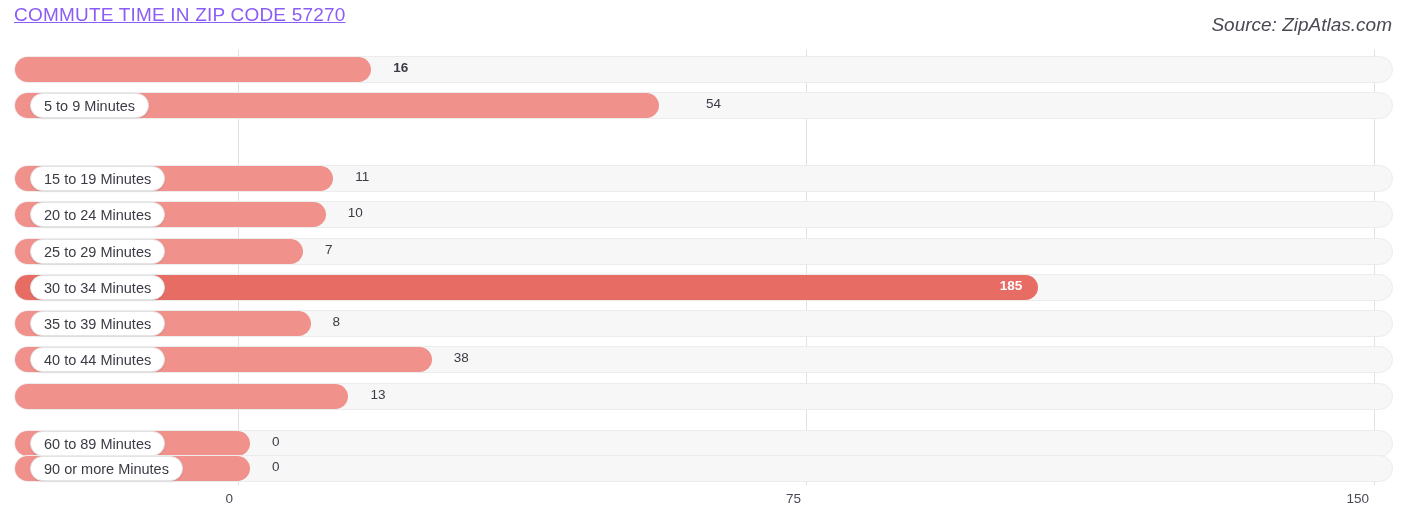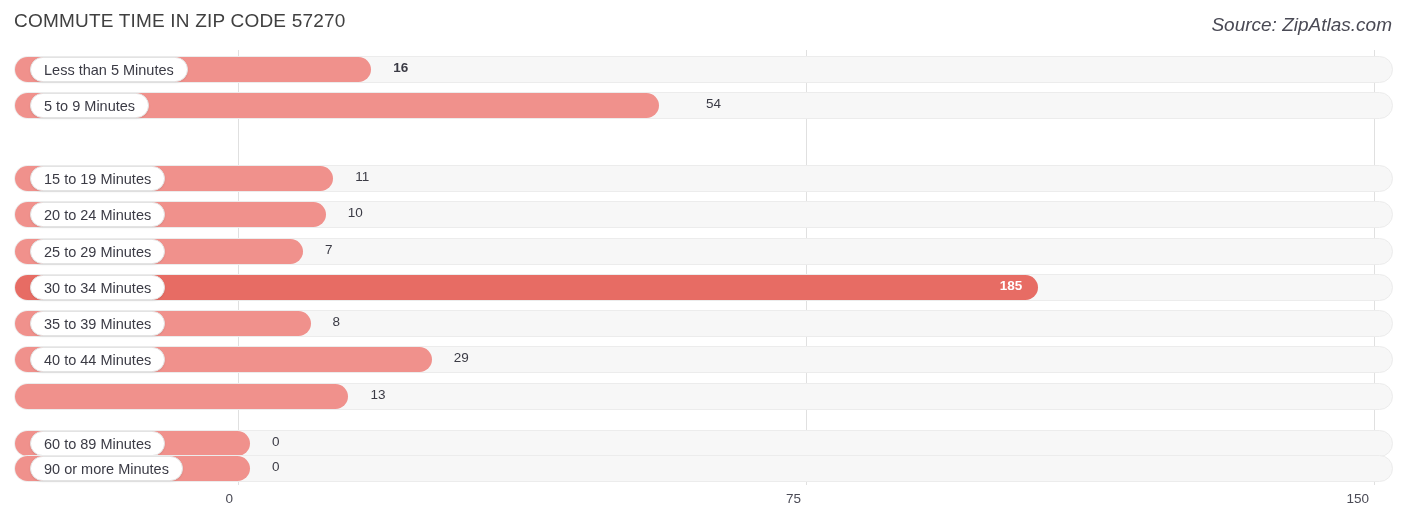--- a/index.html
+++ b/index.html
@@ -17,25 +17,26 @@
     position: relative;
     width: 1406px;
     height: 523px;
     box-sizing: border-box;
   }
 
   
   .chart-title {
     position: absolute;
     left: 14px;
-    top: 10px;
+    top: 4px;
     font-size: 19px;
-    color: #404040;
+    color: #8b5cf6;
     letter-spacing: 0.2px;
     white-space: nowrap;
+    text-decoration: underline;
   }
   .chart-source {
     position: absolute;
     right: 14px;
     top: 14px;
     font-size: 19px;
     font-style: italic;
     color: #4a4a55;
     white-space: nowrap;
   }
@@ -162,21 +163,20 @@
   <div class="plot">
     <div class="gridlines" id="gridlines">
         <div class="gridline" style="left: 238px;"></div>
         <div class="gridline" style="left: 806px;"></div>
         <div class="gridline" style="left: 1374px;"></div>
       </div>
     <div class="rows" id="rows">
         <div class="row" style="top: 6px;">
           <div class="track"></div>
           <div class="bar" style="width: 356.173px;"></div>
-          <div class="cat-pill">Less than 5 Minutes</div>
           <div class="value-out" style="left: 379.173px; font-weight: bold;">16</div>
         </div>
         <div class="row" style="top: 42.3px;">
           <div class="track"></div>
           <div class="bar" style="width: 643.96px;"></div>
           <div class="cat-pill">5 to 9 Minutes</div>
           <div class="value-out" style="left: 692px;">54</div>
         </div>
         <div class="row" style="top: 114.9px;">
           <div class="track"></div>
@@ -205,21 +205,21 @@
         <div class="row" style="top: 260.1px;">
           <div class="track"></div>
           <div class="bar" style="width: 295.587px;"></div>
           <div class="cat-pill">35 to 39 Minutes</div>
           <div class="value-out" style="left: 318.587px;">8</div>
         </div>
         <div class="row" style="top: 296.4px;">
           <div class="track"></div>
           <div class="bar" style="width: 416.76px;"></div>
           <div class="cat-pill">40 to 44 Minutes</div>
-          <div class="value-out" style="left: 439.76px;">29</div>
+          <div class="value-out" style="left: 439.76px;">38</div>
         </div>
         <div class="row" style="top: 332.7px;">
           <div class="track"></div>
           <div class="bar" style="width: 333.453px;"></div>
           <div class="value-out" style="left: 356.453px;">13</div>
         </div>
         <div class="row" style="top: 380px;">
           <div class="track"></div>
           <div class="bar" style="width: 235px;"></div>
           <div class="cat-pill">60 to 89 Minutes</div>

